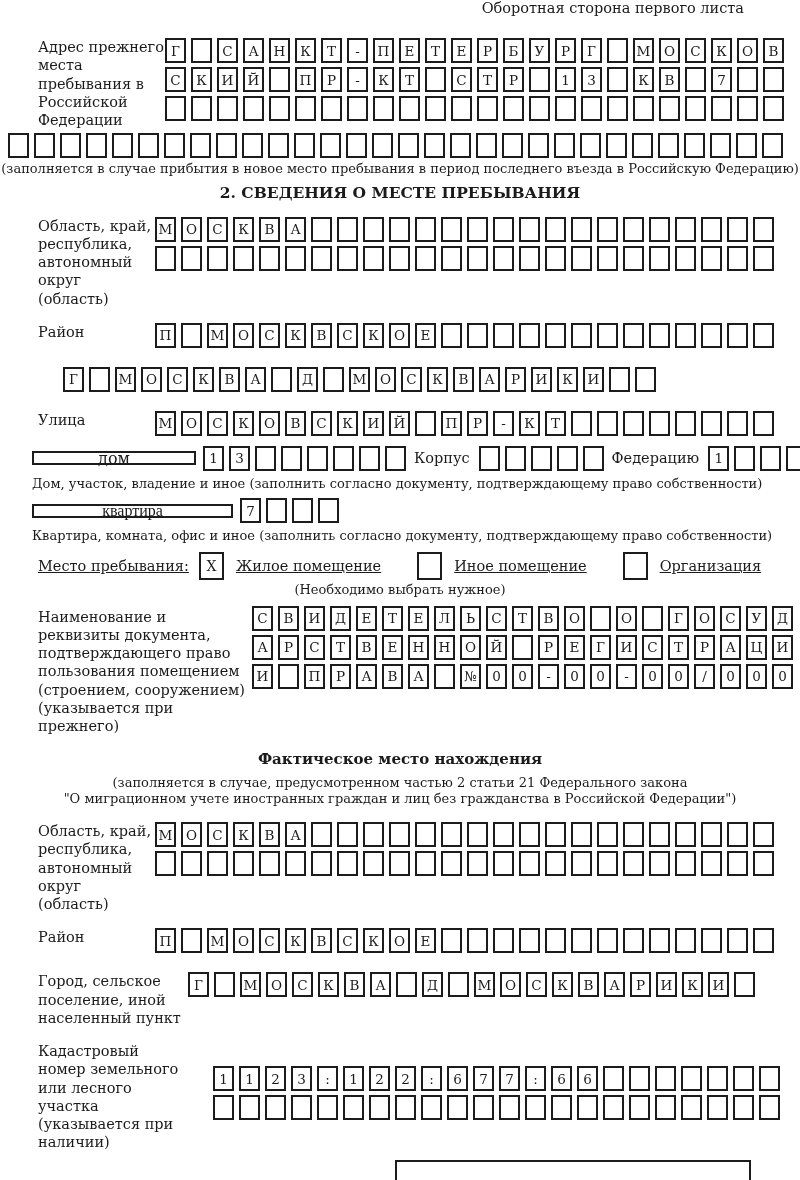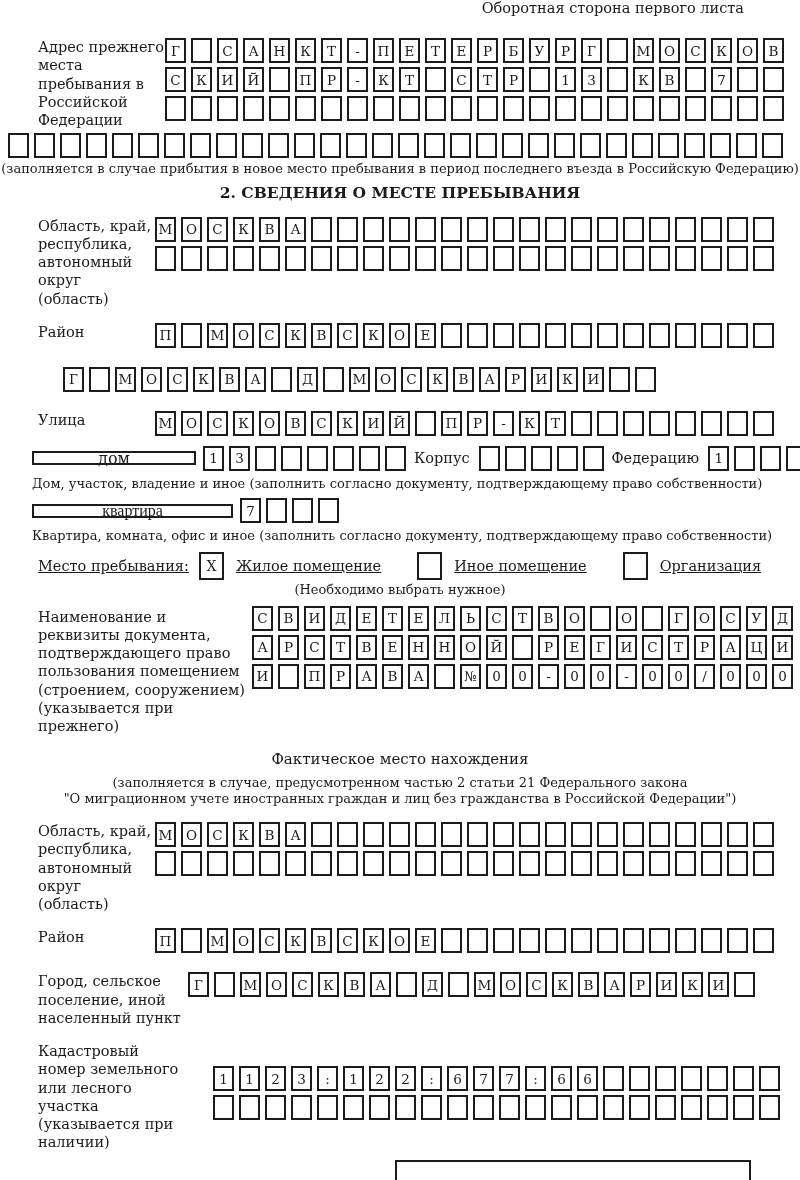--- a/index.html
+++ b/index.html
@@ -40,21 +40,21 @@
   .inline{margin-bottom:0;}
   .inlbl{font-size:14.5px;margin:0 9px 0 3px;flex:0 0 auto;}
   .stayrow{display:flex;align-items:center;margin:8px 0 2px 38px;font-size:14.5px;}
   .chk{
     flex:0 0 auto;width:25px;height:28px;box-sizing:border-box;border:2px solid #1c1c1c;
     display:flex;align-items:center;justify-content:center;font-size:14px;
     margin:0 12px 0 10px;
   }
   .olabel{flex:0 0 auto;text-decoration:underline;}
   .gap{width:26px;flex:0 0 auto;}
-  .acttitle{text-align:center;font-weight:normal;font-size:15px;margin:14px 0 7px;}
+  .acttitle{text-align:center;font-weight:bold;font-size:15px;margin:14px 0 7px;}
   .cad-grids{margin-top:24px;}
   .confbox{
     box-sizing:border-box;border:2px solid #1c1c1c;
     width:356px;height:176px;margin:8px 0 6px 395px;background:#fff;
   }
 </style>
 </head>
 <body>
 
 <div class="page">

